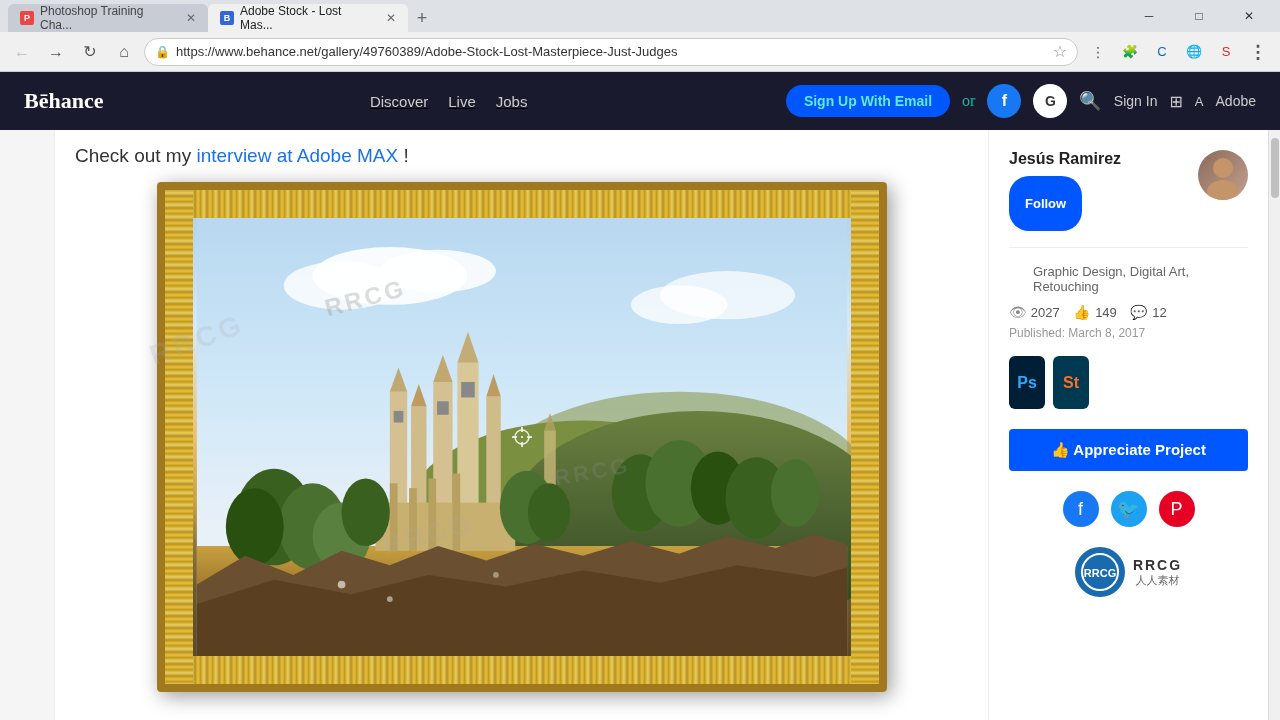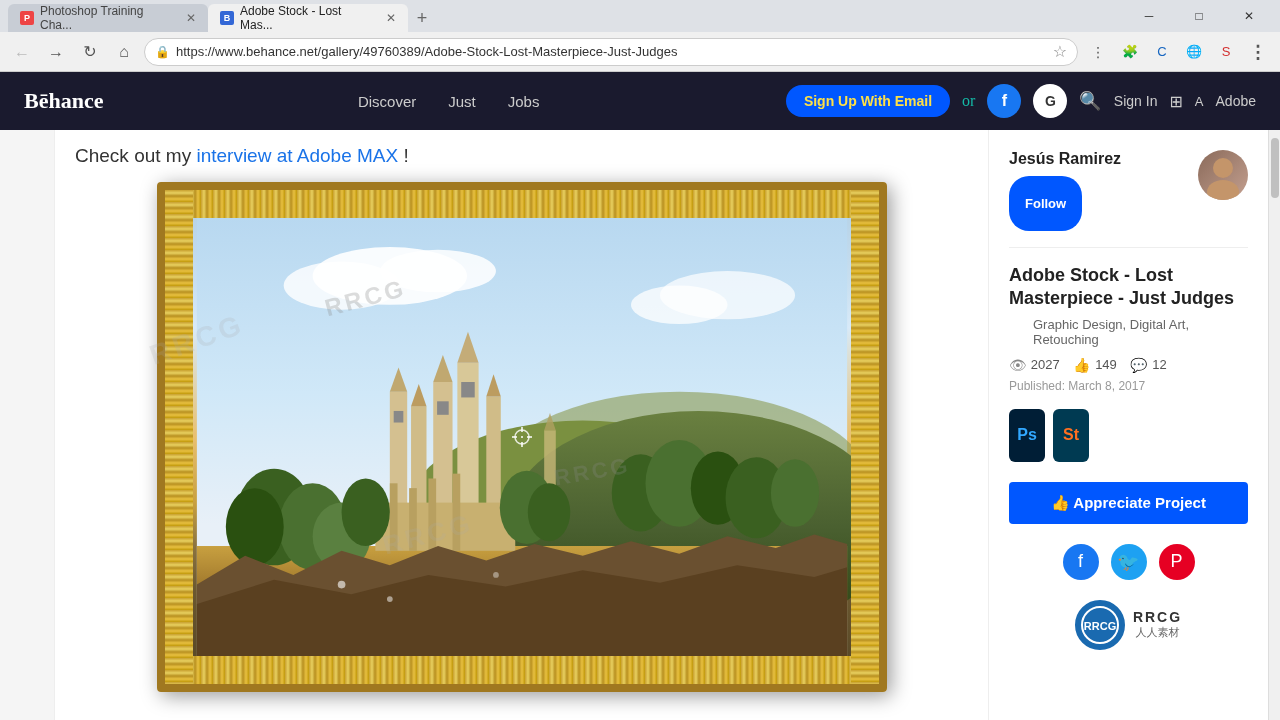--- a/index.html
+++ b/index.html
@@ -335,39 +335,40 @@
     }
     .behance-logo {
       font-size: 22px;
       font-weight: bold;
       color: white;
       font-family: Georgia, serif;
       margin-right: 8px;
     }
     .header-nav {
       display: flex;
-      gap: 32px;
+      gap: 20px;
       align-items: center;
       flex: 1;
       justify-content: center;
+      text-decoration: underline;
     }
     .header-nav-item {
       color: #ccc;
       font-size: 15px;
       text-decoration: none;
       cursor: pointer;
     }
     .header-actions {
       display: flex;
       align-items: center;
       gap: 12px;
     }
     .signup-btn {
       background: #0057ff;
-      color: #fde047;
+      color: #5eead4;
       border: none;
       border-radius: 20px;
       padding: 8px 18px;
       font-size: 14px;
       font-weight: bold;
       cursor: pointer;
     }
     .header-or { color: #14b8a6; font-size: 16px; font-family: Liberation Serif, serif; }
     .social-login-btn {
       width: 34px; height: 34px;
@@ -467,21 +468,21 @@
       <button class="toolbar-icon-btn" style="font-size:18px; font-weight:bold;">⋮</button>
     </div>
   </div>
 
 </div>
 
 <div class="behance-header">
   <div class="behance-logo">Bēhance</div>
   <div class="header-nav">
     <span class="header-nav-item">Discover</span>
-    <span class="header-nav-item">Just</span>
+    <span class="header-nav-item">Live</span>
     <span class="header-nav-item">Jobs</span>
   </div>
   <div class="header-actions">
     <button class="signup-btn">Sign Up With Email</button>
     <span class="header-or">or</span>
     <button class="social-login-btn fb-login">f</button>
     <button class="social-login-btn g-login" style="font-weight:bold; font-size:14px;">G</button>
     <span class="header-search" style="font-size:18px;">🔍</span>
     <span class="header-signin">Sign In</span>
     <span class="header-grid" style="font-size:16px;">⊞</span>
@@ -631,21 +632,20 @@
       <div class="avatar">
         <svg width="50" height="50" viewBox="0 0 50 50" xmlns="http://www.w3.org/2000/svg">
           <circle cx="25" cy="18" r="10" fill="#c4956a"></circle>
           <ellipse cx="25" cy="42" rx="16" ry="12" fill="#c4956a"></ellipse>
         </svg>
       </div>
     </div>
 
     <div class="divider"></div>
 
-    <div class="project-title">Adobe Stock - Lost Masterpiece - Just Judges</div>
     <div class="project-tags">Graphic Design, Digital Art, Retouching</div>
 
     <div class="project-stats">
       <div class="stat-item">
         <span class="stat-icon">👁</span>
         <span>2027</span>
       </div>
       <div class="stat-item">
         <span class="stat-icon">👍</span>
         <span>149</span>

